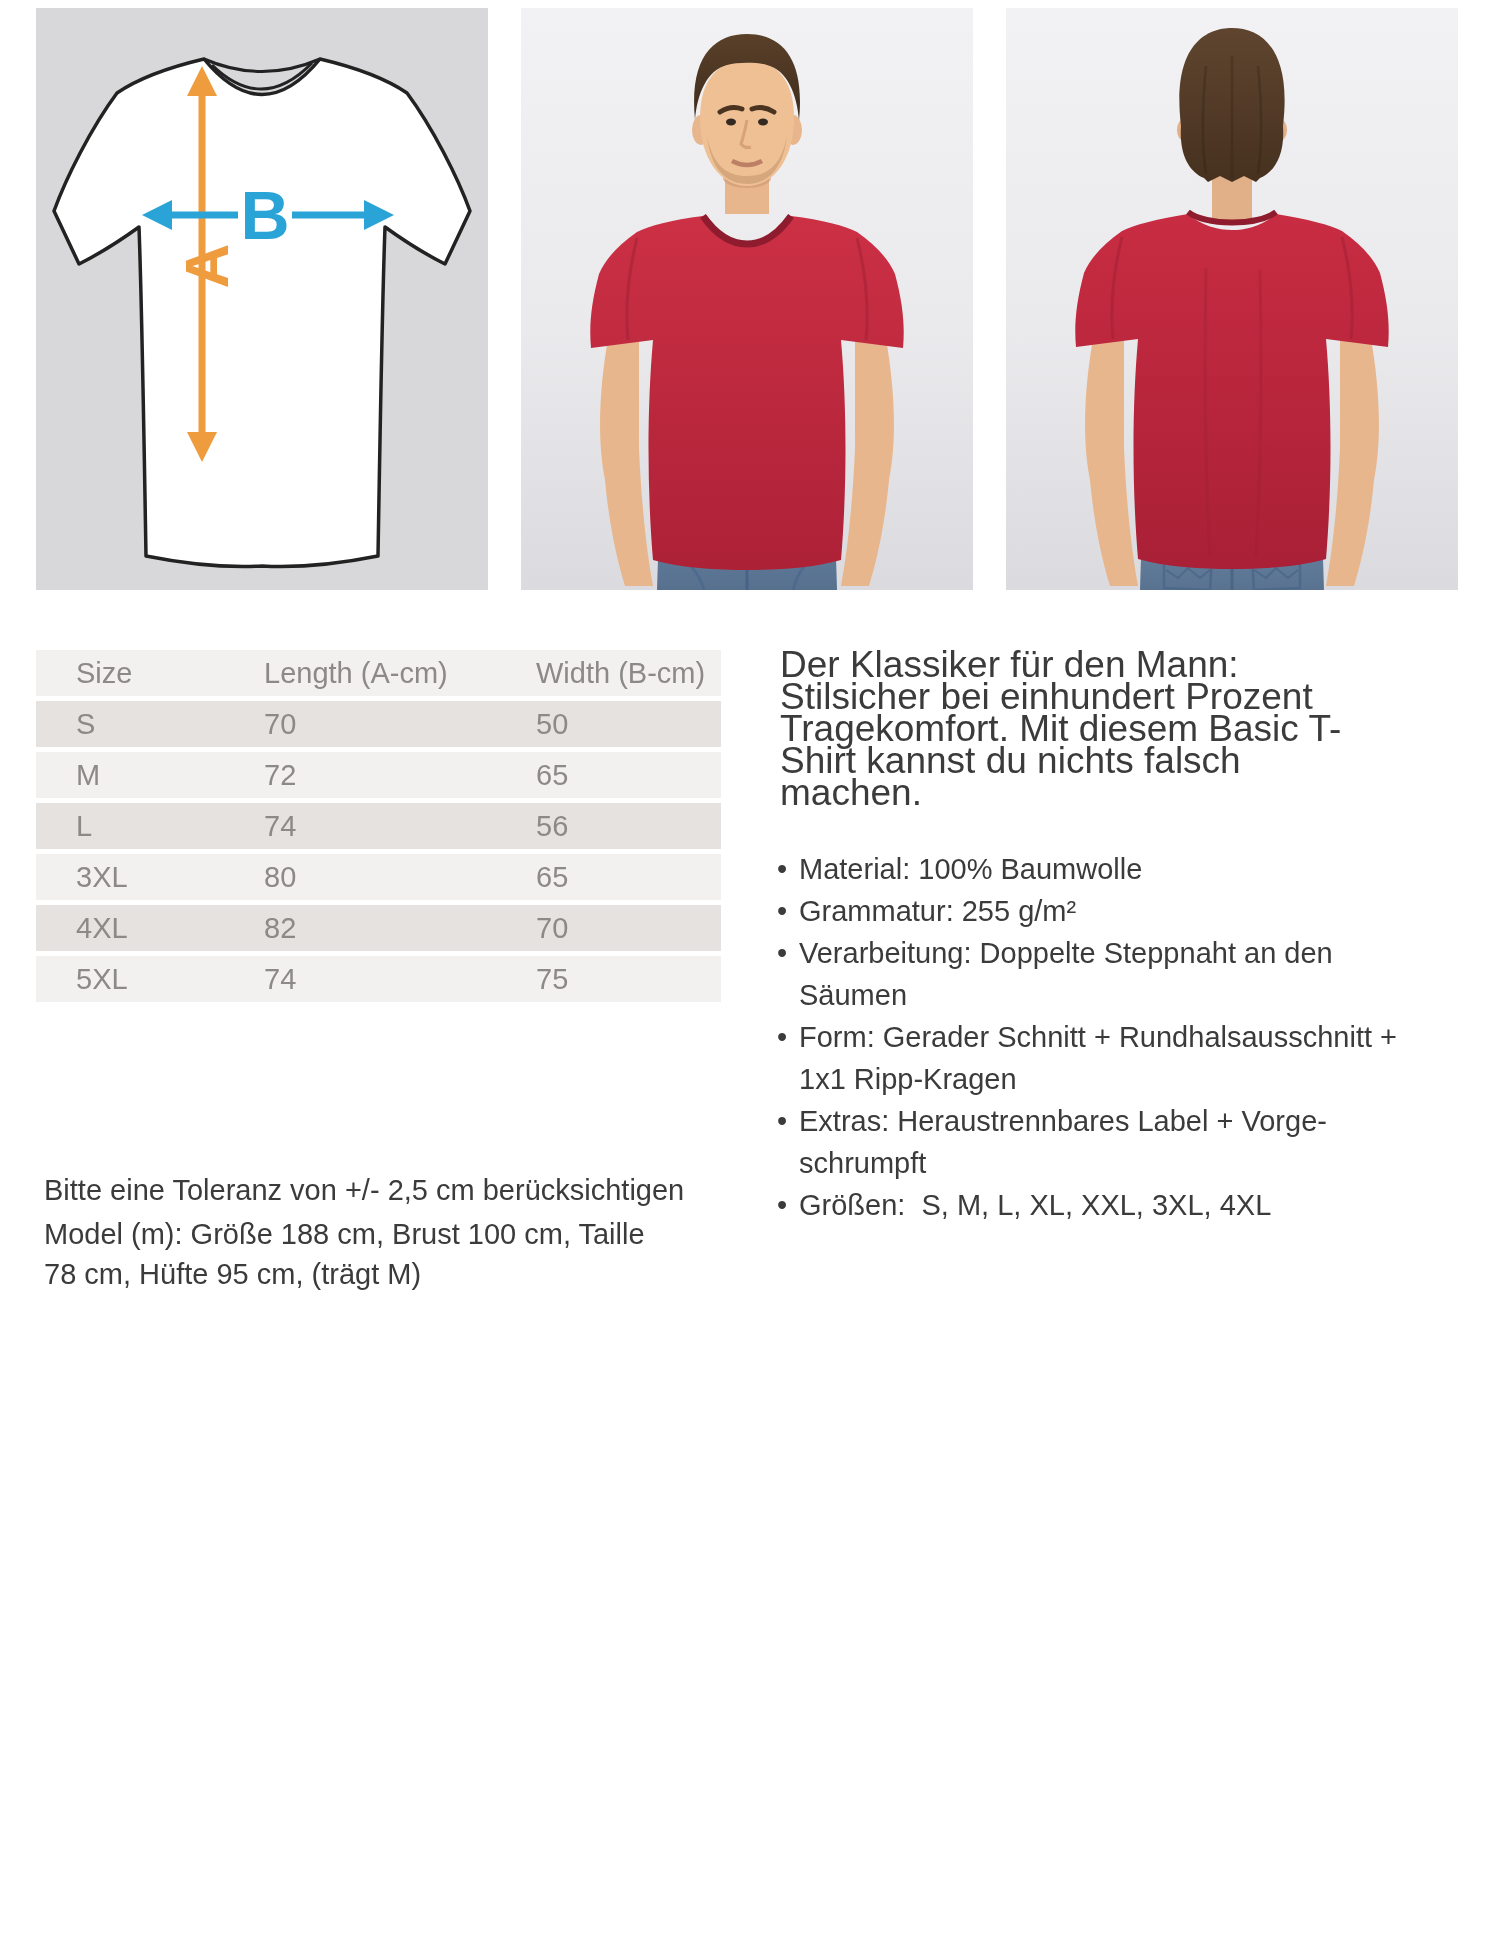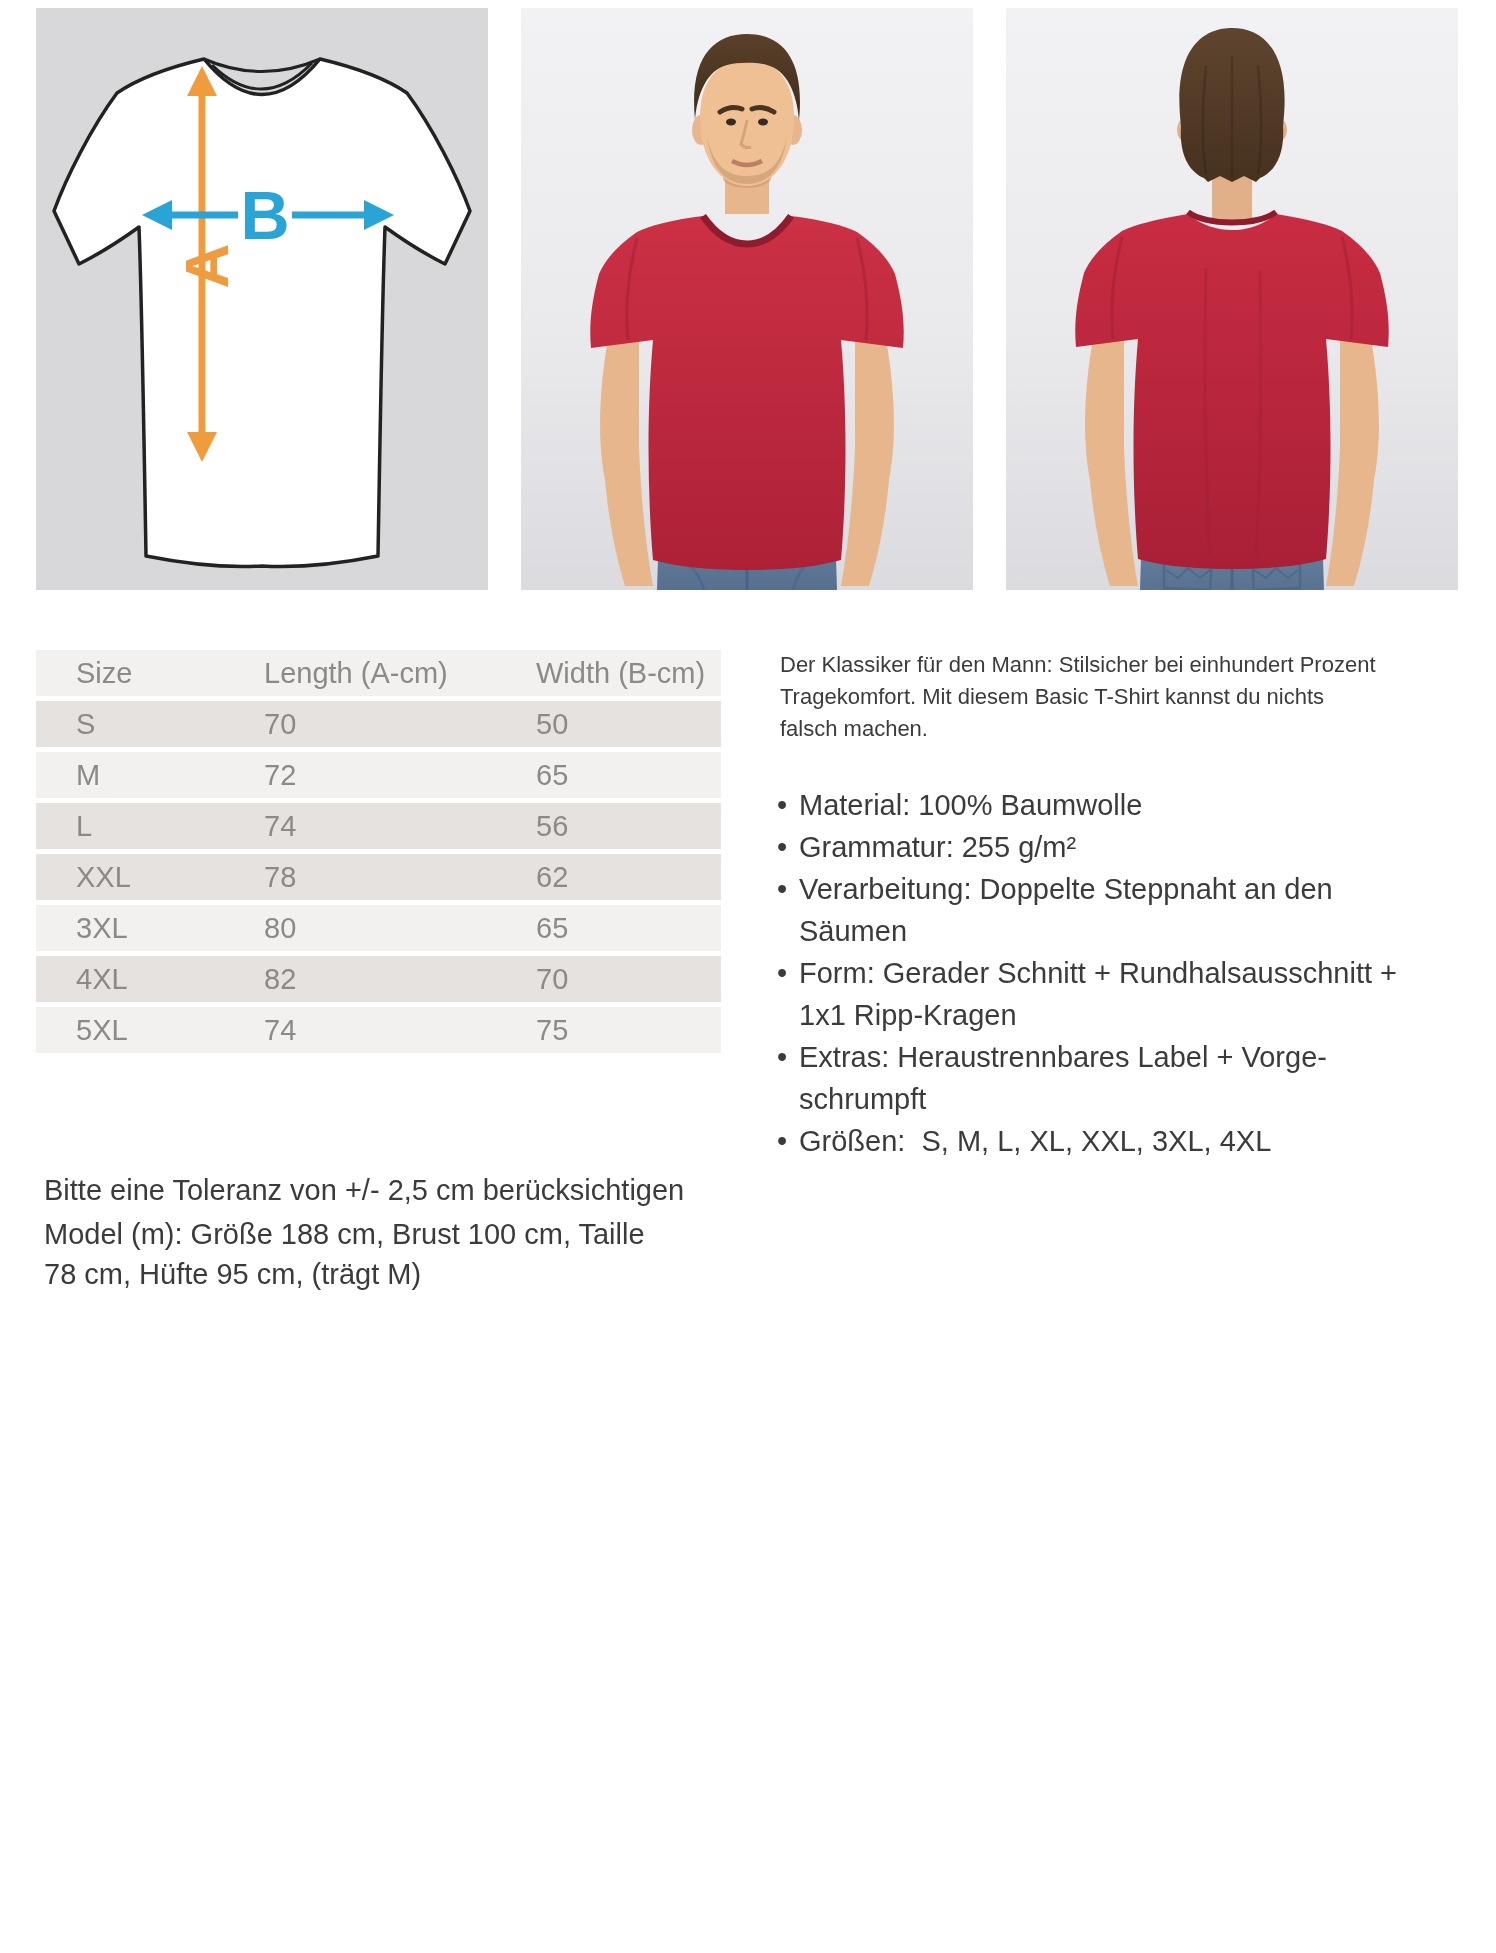--- a/index.html
+++ b/index.html
@@ -33,21 +33,21 @@
 
   
   #notes{position:absolute;left:40px;top:1166px;width:630px;color:#3b3b3b;
          font-size:29px;line-height:40px;}
   #notes p{margin:4px;}
   #notes .nowrap{white-space:nowrap;}
   #notes .model-label{font-weight:normal;margin-right:8px;}
 
   
   #description{position:absolute;left:780px;top:649px;color:#3b3b3b;}
-  #description .intro{margin:0;width:605px;font-size:22px;line-height:32px;hyphens:manual;}
+  #description .intro{margin:0;width:605px;font-size:37px;line-height:32px;hyphens:manual;}
   #description ul{list-style:none;margin:39px 0 0 -3px;padding:0;width:625px;}
   #description li{display:flex;font-size:29px;line-height:42px;}
   #description li .marker{flex:0 0 22px;color:#3b3b3b;}
   #description li .txt{flex:0 1 auto;max-width:600px;white-space:pre-wrap;hyphens:manual;}
 </style>
 </head>
 <body>
 
 <div class="panel" id="panel-diagram">
   <svg viewBox="0 0 452 582">
@@ -266,25 +266,20 @@
     <tr class="light">
       <td>M</td>
       <td>72</td>
       <td>65</td>
     </tr>
     <tr class="dark">
       <td>L</td>
       <td>74</td>
       <td>56</td>
     </tr>
-    <tr class="dark">
-      <td>XXL</td>
-      <td>78</td>
-      <td>62</td>
-    </tr>
     <tr class="light">
       <td>3XL</td>
       <td>80</td>
       <td>65</td>
     </tr>
     <tr class="dark">
       <td>4XL</td>
       <td>82</td>
       <td>70</td>
     </tr>

